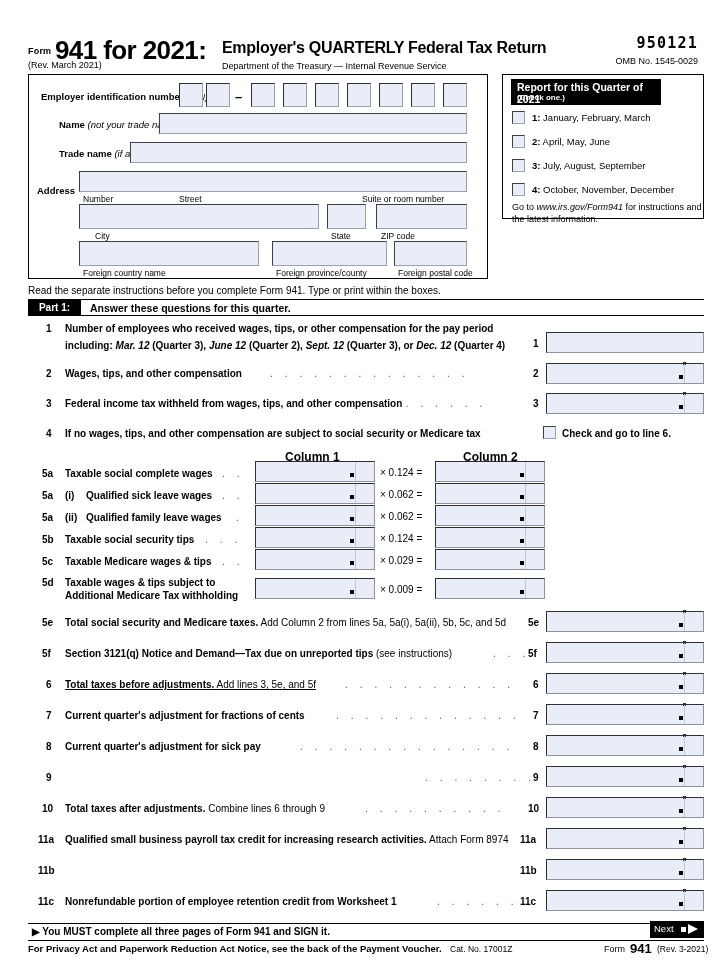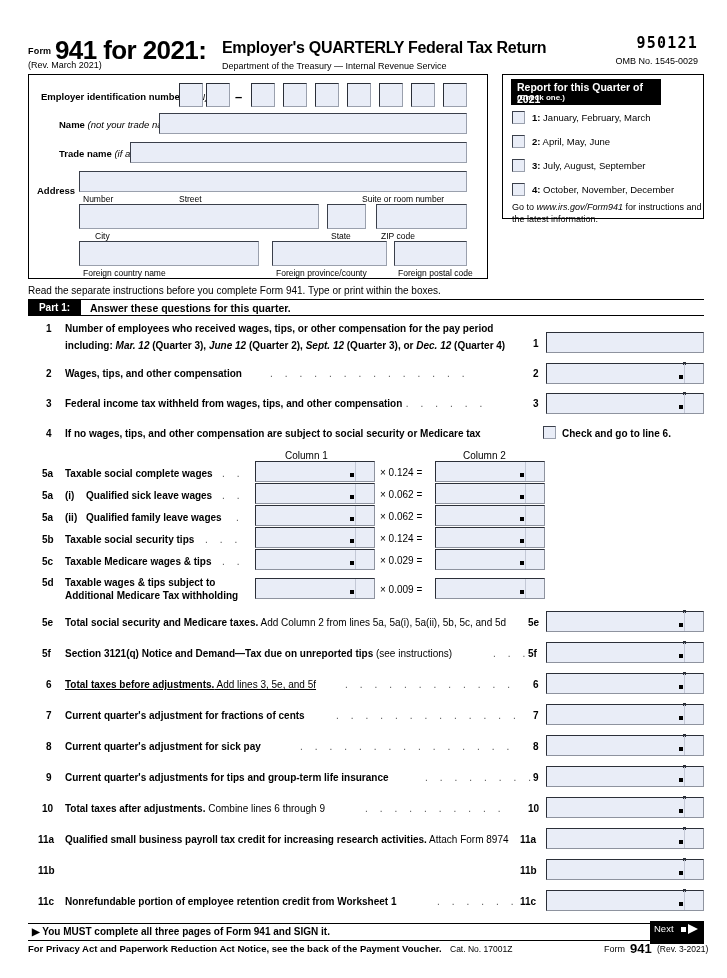--- a/index.html
+++ b/index.html
@@ -72,33 +72,33 @@
   
   .amt { position:absolute; height:21px; background:#e9edf7;
          border:1px solid #8e939f; border-top:1.6px solid #2b2f38; border-left:1.3px solid #2b2f38; }
   .amt .divider { position:absolute; right:18px; top:0; bottom:0; width:1px; background:#c3c8d6; }
   .amt .dp { position:absolute; right:20px; bottom:4px; width:4px; height:4px; background:#000; }
   .amt .topnub { position:absolute; right:17px; top:-1.6px; width:3px; height:3px; background:#2b2f38; }
 
   .chk { position:absolute; width:13px; height:13px; background:#e9edf7;
          border:1px solid #9aa0ad; border-top:1.3px solid #3a3f4a; border-left:1.3px solid #3a3f4a; }
 
-  .colhdr { position:absolute; font-size:10px; font-weight:400; }
+  .colhdr { position:absolute; font-size:12px; font-weight:700; }
   .mult { position:absolute; font-size:10px; white-space:nowrap; }
 
   
   .foot-rule-top { position:absolute; left:28px; top:923px; width:676px; height:1.3px; background:#000; }
   .foot-must { position:absolute; left:32px; top:926px; font-size:10px; font-weight:700; }
   .foot-rule-mid { position:absolute; left:28px; top:940px; width:676px; height:1.3px; background:#000; }
   .foot-privacy { position:absolute; left:28px; top:943px; font-size:9.5px; font-weight:700; }
   .foot-cat { position:absolute; left:450px; top:944px; font-size:8.5px; }
   .foot-formword { position:absolute; left:604px; top:944px; font-size:9px; }
   .foot-941 { position:absolute; left:630px; top:941px; font-size:13px; font-weight:700; }
   .foot-rev { position:absolute; left:657px; top:944px; font-size:8.5px; }
-  .nextbtn { position:absolute; left:650px; top:921px; width:54px; height:23px; background:#000; }
+  .nextbtn { position:absolute; left:650px; top:921px; width:54px; height:17px; background:#000; }
   .nextbtn .nt { position:absolute; left:4px; top:2px; font-size:9.5px; color:#fff; }
   .nextbtn .nsq { position:absolute; left:31px; top:6px; width:5px; height:5px; background:#fff; }
   .nextbtn .narr { position:absolute; left:38px; top:3px; width:0; height:0;
                    border-top:5.5px solid transparent; border-bottom:5.5px solid transparent;
                    border-left:10px solid #fff; }
 </style>
 </head>
 <body>
 
 <div class="page">
@@ -343,21 +343,20 @@
   <div class="ltxt" style="left:65px; top:741px;">Current quarter's adjustment for sick pay</div>
   <div class="dots" style="left:300px; top:741px;">. . . . . . . . . . . . . . .</div>
   <div class="rno" style="left:533px; top:741px;">8</div>
   <div class="amt" style="left:546px; top:735px; width:158px;">
     <div class="topnub"></div>
     <div class="divider"></div>
     <div class="dp"></div>
   </div>
 
   <div class="lno" style="left:46px; top:772px;">9</div>
-  <div class="ltxt" style="left:65px; top:772px;">Current quarter's adjustments for tips and group-term life insurance</div>
   <div class="dots" style="left:425px; top:772px;">. . . . . . . .</div>
   <div class="rno" style="left:533px; top:772px;">9</div>
   <div class="amt" style="left:546px; top:766px; width:158px;">
     <div class="topnub"></div>
     <div class="divider"></div>
     <div class="dp"></div>
   </div>
 
   <div class="lno" style="left:42px; top:803px;">10</div>
   <div class="ltxt" style="left:65px; top:803px;"><span>Total taxes after adjustments.</span><span class="reg"> Combine lines 6 through 9</span></div>

